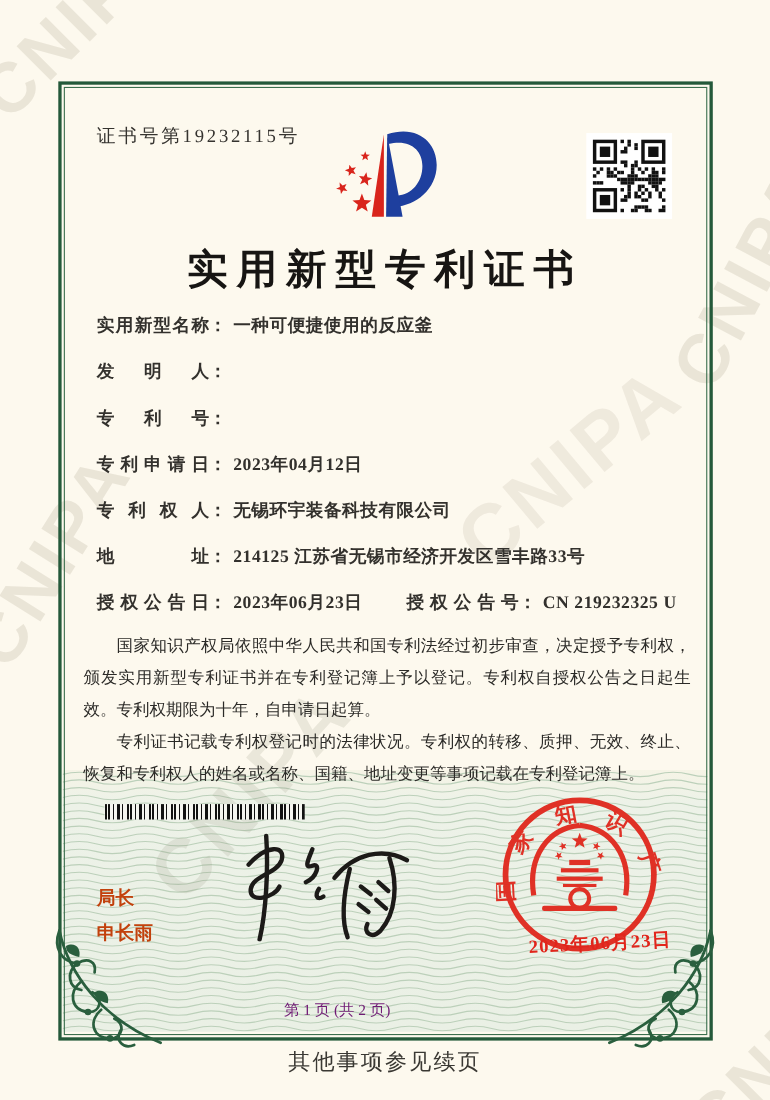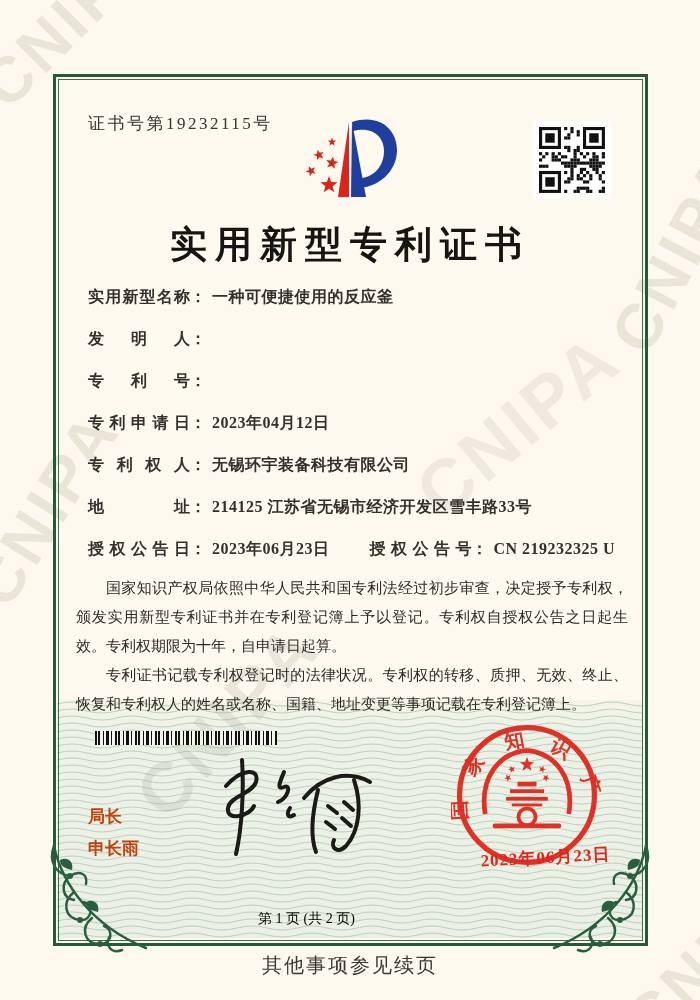--- a/index.html
+++ b/index.html
@@ -44,21 +44,21 @@
   .signer{position:absolute;left:88px;top:790px;z-index:4;
           font-family:"Liberation Sans","DejaVu Sans",sans-serif;font-weight:bold;
           font-size:17px;color:#c2410c;line-height:32px;margin-top:11px;}
   .signature{position:absolute;left:198px;top:756px;z-index:4;}
   
   .seal{position:absolute;left:451px;top:719px;z-index:4;opacity:0.96;}
   .seal-date{position:absolute;left:458px;top:846px;width:175px;z-index:5;text-align:center;
              font-size:17px;font-weight:bold;color:#e1251b;letter-spacing:1px;transform:rotate(-3deg);}
   
   .page-info{position:absolute;left:0;top:910px;width:613px;text-align:center;z-index:4;
-             font-size:14px;color:#000000;}
+             font-size:14px;color:#701a75;}
   .cont-note{position:absolute;left:0;top:952px;width:700px;text-align:center;z-index:4;
              font-size:20px;color:#3a3833;letter-spacing:2px;}
 </style>
 </head>
 <body>
 
 <div class="page">
 
   <span class="wm" style="left:-34px;top:70px;transform:rotate(-45deg);">CNIPA</span>
   <span class="wm" style="left:596px;top:330px;transform:rotate(-62deg);">CNIPA</span>

